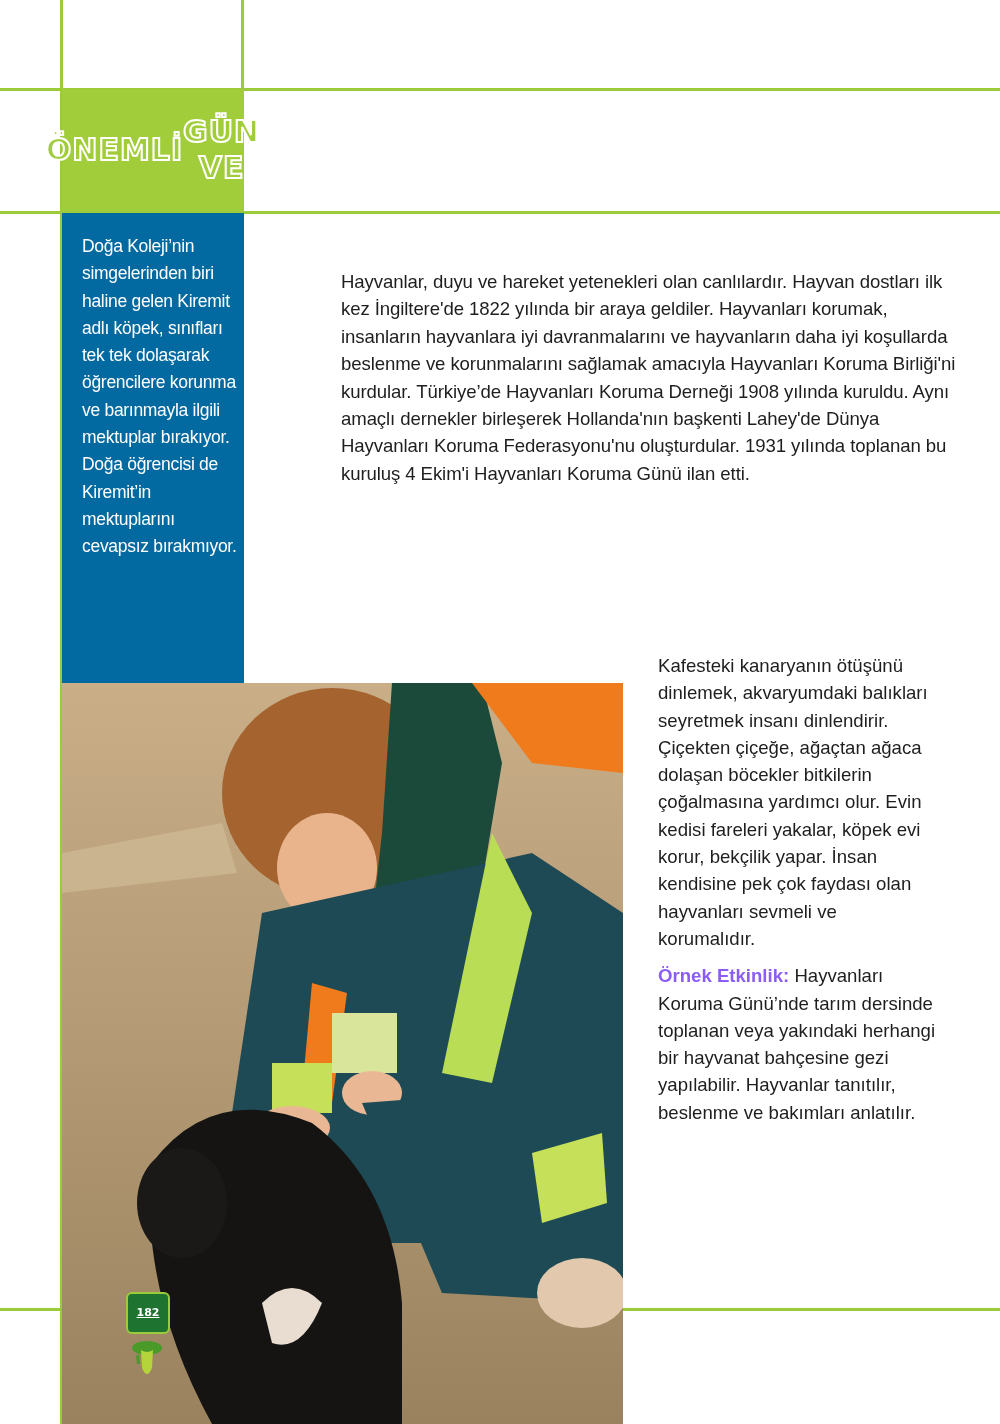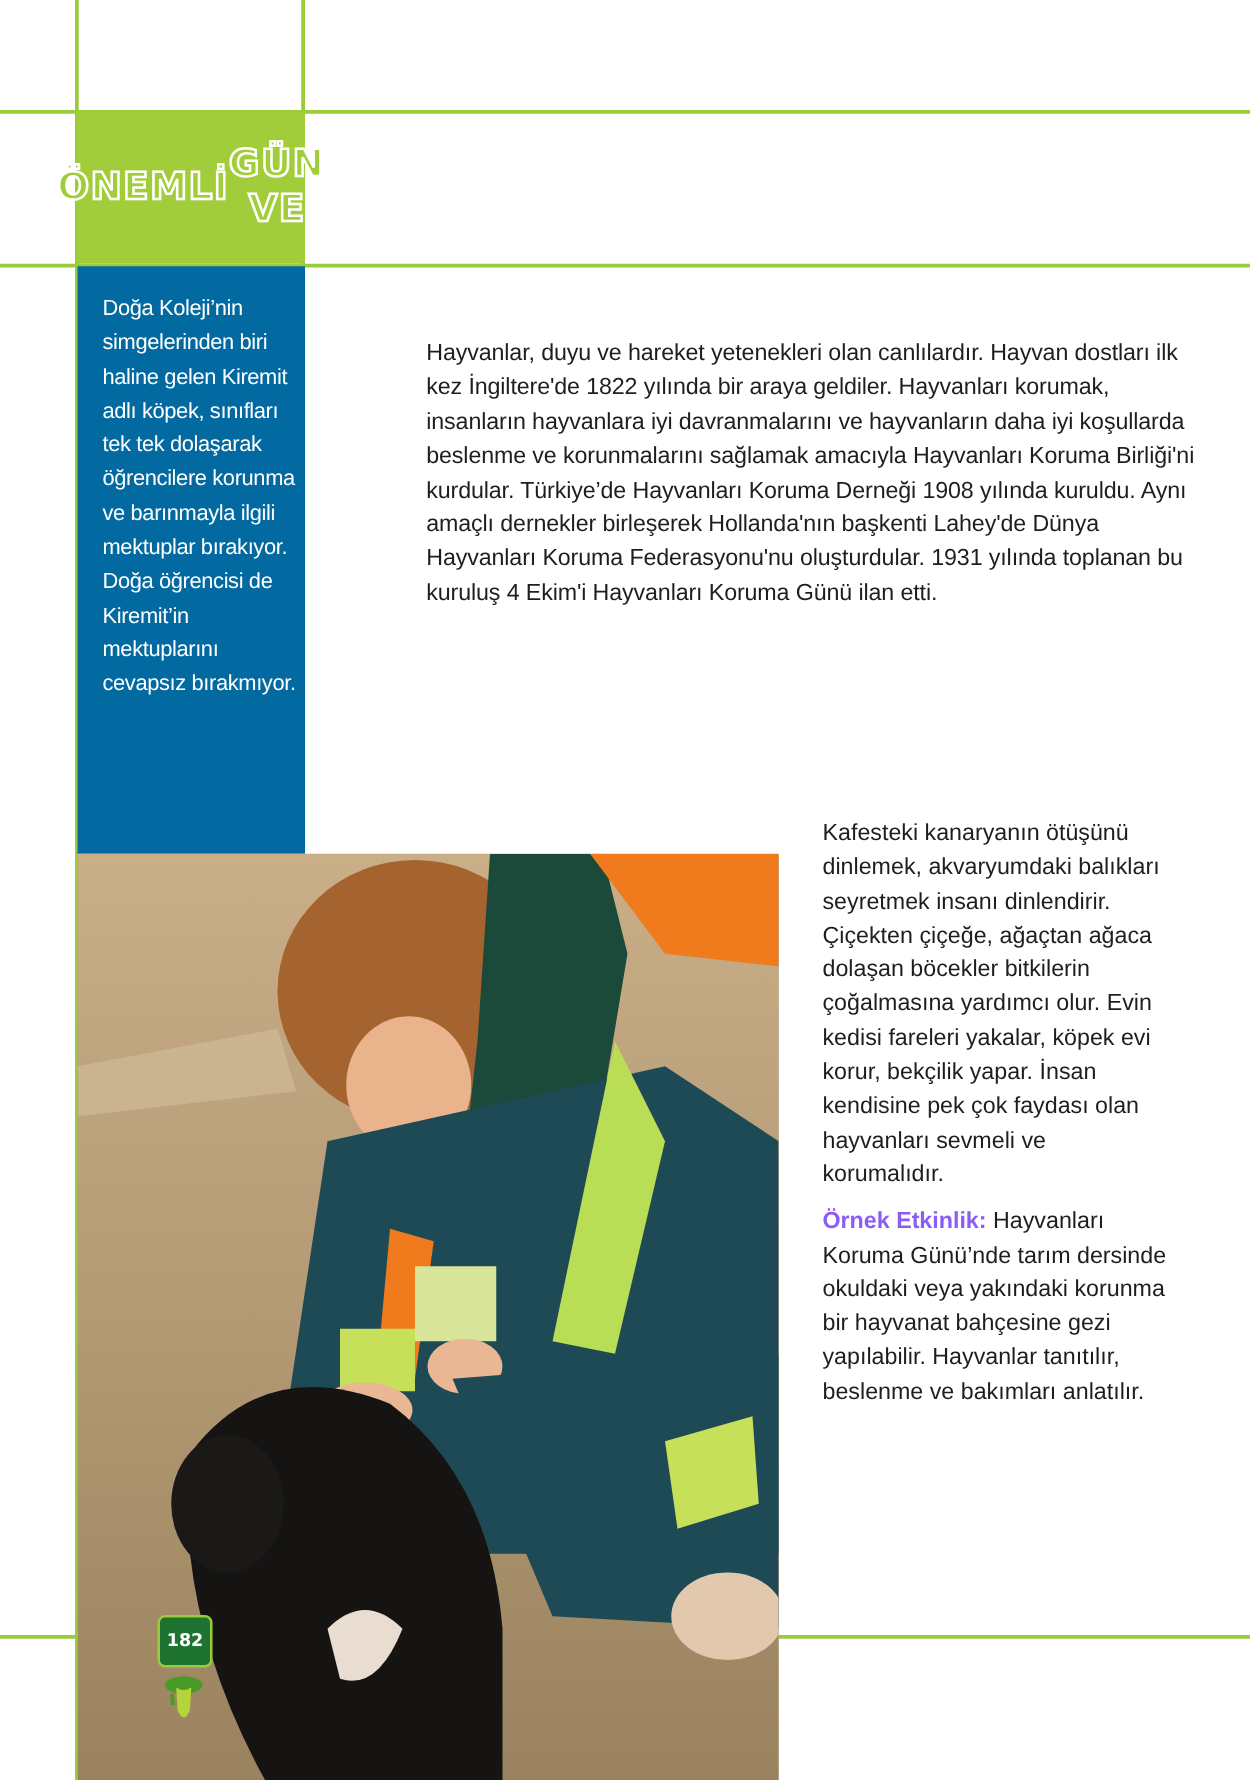--- a/index.html
+++ b/index.html
@@ -66,21 +66,21 @@
     .photo {
       position: absolute; left: 62px; top: 683px; width: 561px; height: 741px;
       overflow: hidden; background: #b9a27f;
     }
     .photo svg { display: block; }
 
     .page-num {
       position: absolute; left: 126px; top: 1292px; width: 40px; height: 38px;
       background: #1f7330; border: 2px solid #9bcb3b; border-radius: 6px;
       color: #ffffff; font-family: "DejaVu Sans", sans-serif; font-weight: bold;
-      font-size: 14px; line-height: 38px; text-align: center;
+      font-size: 11px; line-height: 38px; text-align: center; text-decoration: underline;
     }
     .tree-icon { position: absolute; left: 130px; top: 1340px; width: 34px; height: 42px; }
   </style>
 </head>
 <body>
 
 <div class="vline" style="left:60px; top:0; height:1424px;"></div>
 <div class="vline" style="left:241px; top:0; height:89px;"></div>
 <div class="hline" style="left:0; top:88px; width:1000px;"></div>
 <div class="hline" style="left:0; top:211px; width:1000px;"></div>
@@ -140,21 +140,21 @@
     <ellipse cx="520" cy="610" rx="45" ry="35" fill="#e2c9ad"></ellipse>
 
     <path d="M90 480 Q150 400 250 440 Q330 500 340 620 L340 741 L150 741 Q100 650 90 560 Z" fill="#151413"></path>
     <ellipse cx="120" cy="520" rx="45" ry="55" fill="#1a1918"></ellipse>
     <path d="M200 620 Q230 590 260 620 Q240 670 210 660 Z" fill="#e8ddd0"></path>
   </svg>
 </div>
 
 <div class="side-text">
   <p>Kafesteki kanaryanın ötüşünü dinlemek, akvaryumdaki balıkları seyretmek insanı dinlendirir. Çiçekten çiçeğe, ağaçtan ağaca dolaşan böcekler bitkilerin çoğalmasına yardımcı olur. Evin kedisi fareleri yakalar, köpek evi korur, bekçilik yapar. İnsan kendisine pek çok faydası olan hayvanları sevmeli ve korumalıdır.</p>
-  <p><span class="accent">Örnek Etkinlik:</span><span> Hayvanları Koruma Günü’nde tarım dersinde okuldaki veya yakındaki korunma bir hayvanat bahçesine gezi yapılabilir. Hayvanlar tanıtılır, beslenme ve bakımları anlatılır.</span></p>
+  <p><span class="accent">Örnek Etkinlik:</span><span> Hayvanları Koruma Günü’nde tarım dersinde toplanan veya yakındaki herhangi bir hayvanat bahçesine gezi yapılabilir. Hayvanlar tanıtılır, beslenme ve bakımları anlatılır.</span></p>
 </div>
 
 <div class="page-num">182</div>
 <svg class="tree-icon" viewBox="0 0 34 42">
   <ellipse cx="17" cy="8" rx="15" ry="7" fill="#4a9a2a"></ellipse>
   <path d="M11 10 Q17 14 23 10 L22 28 Q17 40 12 28 Z" fill="#b5d33a"></path>
   <path d="M6 16 L9 14 L10 24 L7 24 Z" fill="#4a9a2a"></path>
 </svg>
 
 </body></html>

